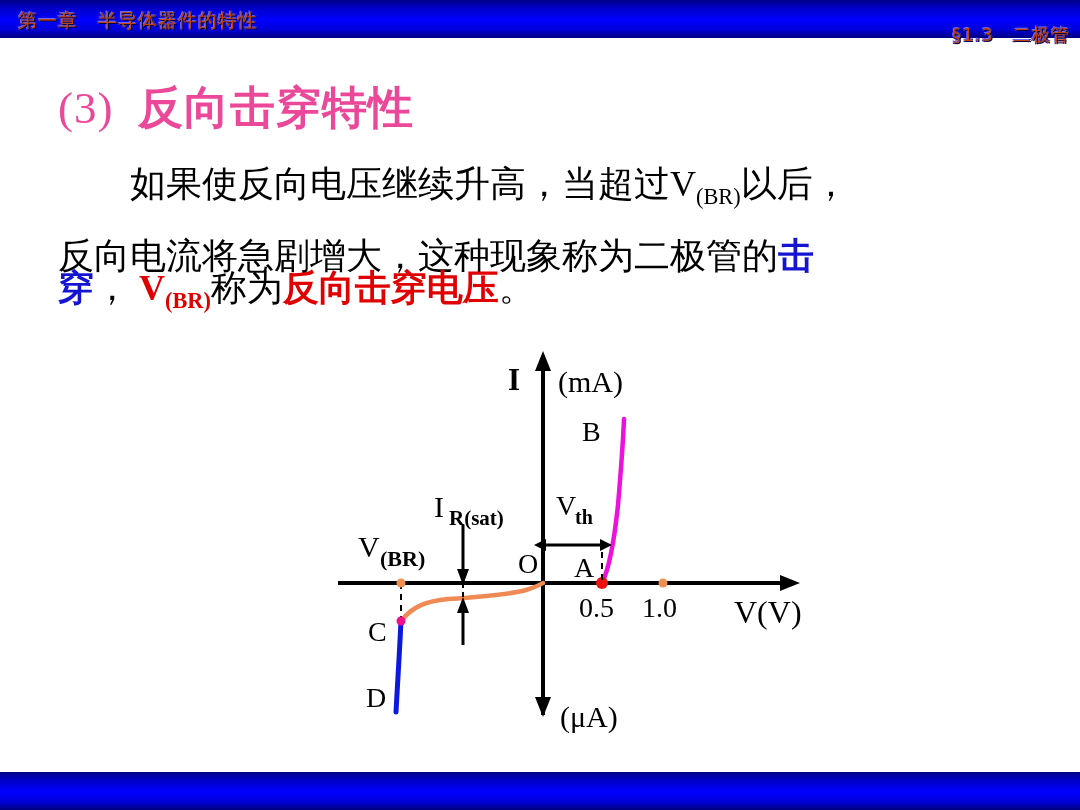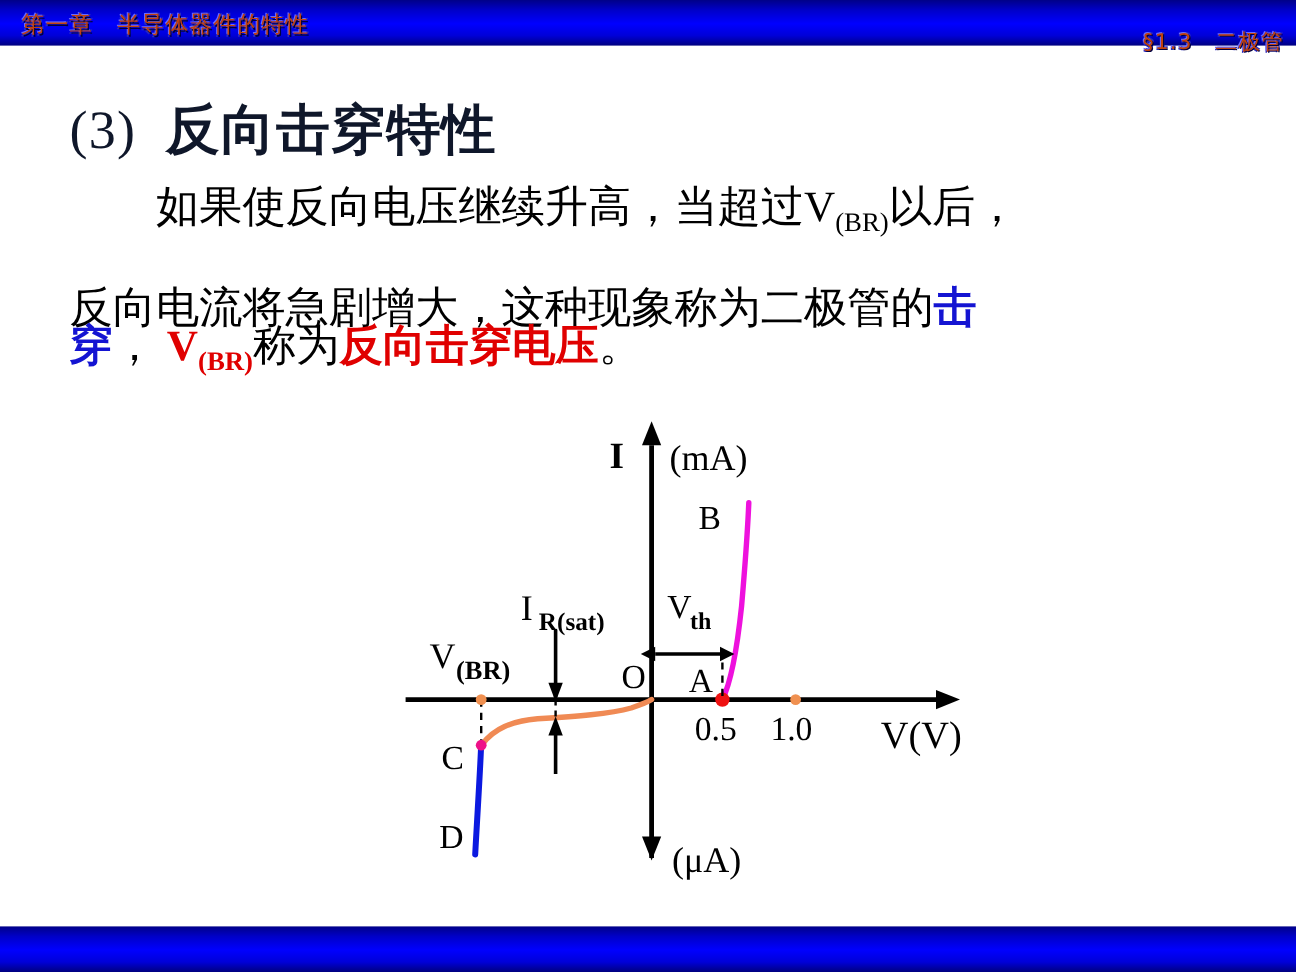--- a/index.html
+++ b/index.html
@@ -73,37 +73,37 @@
        0    2px 0 #ffffff;
   }
 
   
   #slide-title {
     position: absolute;
     left: 58px;
     top: 78px;
     font-size: 45px;
     font-weight: bold;
-    color: #0f172a;
+    color: #ec4899;
     letter-spacing: 1px;
     white-space: nowrap;
   }
   #slide-title .paren {
     font-weight: normal;
   }
 
   .body-line {
     position: absolute;
     left: 58px;
     font-size: 36px;
     color: #000000;
     white-space: nowrap;
     letter-spacing: 0px;
   }
-  #body-line-1 { top: 148px; text-indent: 72px; }
+  #body-line-1 { top: 160px; text-indent: 72px; }
   #body-line-2 { top: 232px; }
   #body-line-3 { top: 264px; }
 
   .kw-blue { color: #1414d2; font-weight: bold; }
   .kw-red  { color: #e00000; font-weight: bold; }
 
   .vbr-inline {
     font-family: "Liberation Serif", "DejaVu Serif", serif;
   }
   .sub {

